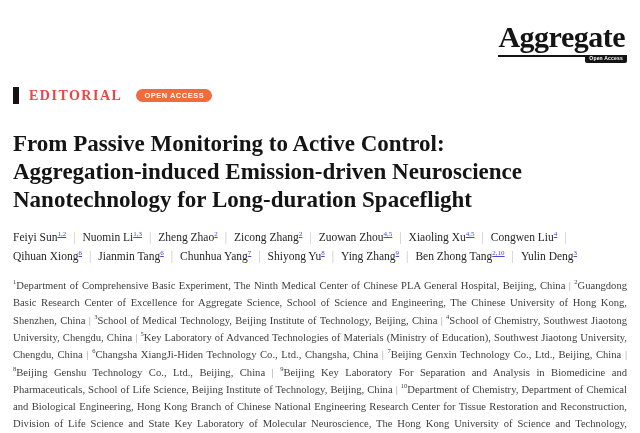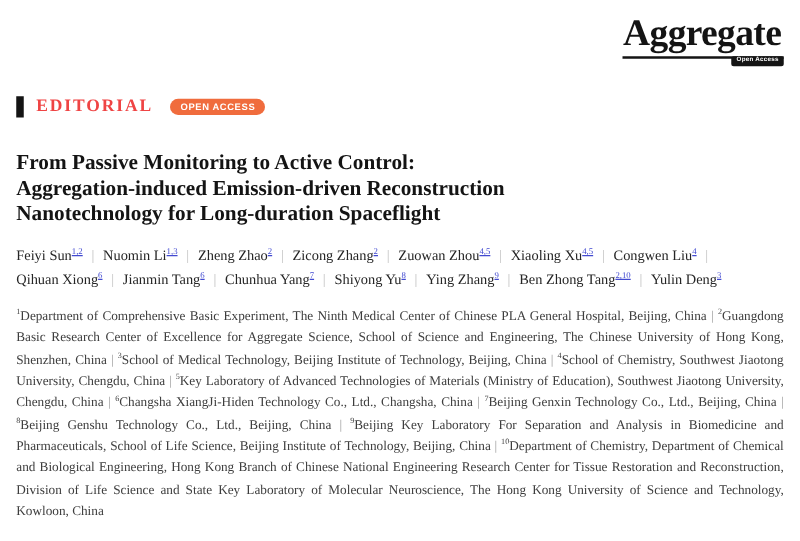--- a/index.html
+++ b/index.html
@@ -6,21 +6,21 @@
   html, body { background: #ffffff; }
   body {
     width: 640px; height: 433px;
     font-family: "Liberation Serif", "DejaVu Serif", serif;
     color: #1a1a1a;
     overflow: hidden;
   }
   .page { padding: 10px 13px 0 13px; position: relative; }
 
   
-  .masthead { text-align: right; height: 48px; margin-top: 2px; }
+  .masthead { text-align: right; height: 48px; margin-top: 12px; }
   .logo {
     display: inline-block; position: relative;
     font-weight: 900; font-size: 30px; letter-spacing: -0.5px;
     line-height: 1; color: #141414;
     border-bottom: 2.5px solid #141414; padding-bottom: 3px;
     padding-right: 2px;
   }
   .logo-badge {
     position: absolute; right: 0; top: 100%; margin-top: 0px;
     background: #141414; color: #ffffff;
@@ -36,21 +36,21 @@
     font-weight: 700; font-size: 14px; letter-spacing: 1.5px; color: #ef4444;
   }
   .oa-pill {
     margin-left: 14px; background: #F06C3D; color: #ffffff;
     font-family: "Liberation Sans", sans-serif;
     font-size: 7.5px; font-weight: 700; letter-spacing: 0.5px;
     padding: 3px 8px 3px 8px; border-radius: 9px; line-height: 1;
   }
 
   
-  .title { margin-top: 26px; font-size: 17px; font-weight: 700; line-height: 1.22; color: #141414; }
+  .title { margin-top: 26px; font-size: 23px; font-weight: 700; line-height: 1.22; color: #141414; }
 
   
   .authors { margin-top: 14px; font-size: 11.5px; line-height: 1.65; color: #252525; }
   .author { display: inline-block; white-space: nowrap; }
   .author sup { font-size: 7px; color: #4149D0; line-height: 0; text-decoration: underline; }
   .authors .sep { color: #c2c2c2; margin: 0 7px; }
 
   
   .affiliations {
     margin-top: 11px; font-size: 10.6px; line-height: 17.3px;
@@ -72,21 +72,21 @@
   </header>
 
   <div class="type-row">
     <span class="type-bar"></span>
     <span class="type-label">EDITORIAL</span>
     <span class="oa-pill">OPEN ACCESS</span>
   </div>
 
   <h1 class="title">
     <div>From Passive Monitoring to Active Control:</div>
-    <div>Aggregation-induced Emission-driven Reconstruction</div>
+    <div>Aggregation-induced Emission-driven Neuroscience</div>
     <div>Nanotechnology for Long-duration Spaceflight</div>
   </h1>
 
   <div class="authors"><span class="author"><span>Feiyi Sun</span><sup>1,2</sup></span><span class="sep">|</span><span class="author"><span>Nuomin Li</span><sup>1,3</sup></span><span class="sep">|</span><span class="author"><span>Zheng Zhao</span><sup>2</sup></span><span class="sep">|</span><span class="author"><span>Zicong Zhang</span><sup>2</sup></span><span class="sep">|</span><span class="author"><span>Zuowan Zhou</span><sup>4,5</sup></span><span class="sep">|</span><span class="author"><span>Xiaoling Xu</span><sup>4,5</sup></span><span class="sep">|</span><span class="author"><span>Congwen Liu</span><sup>4</sup></span><span class="sep">|</span><span class="author"><span>Qihuan Xiong</span><sup>6</sup></span><span class="sep">|</span><span class="author"><span>Jianmin Tang</span><sup>6</sup></span><span class="sep">|</span><span class="author"><span>Chunhua Yang</span><sup>7</sup></span><span class="sep">|</span><span class="author"><span>Shiyong Yu</span><sup>8</sup></span><span class="sep">|</span><span class="author"><span>Ying Zhang</span><sup>9</sup></span><span class="sep">|</span><span class="author"><span>Ben Zhong Tang</span><sup>2,10</sup></span><span class="sep">|</span><span class="author"><span>Yulin Deng</span><sup>3</sup></span></div>
 
   <p class="affiliations"><sup>1</sup><span>Department of Comprehensive Basic Experiment, The Ninth Medical Center of Chinese PLA General Hospital, Beijing, China</span> <span class="psep">|</span> <sup>2</sup><span>Guangdong Basic Research Center of Excellence for Aggregate Science, School of Science and Engineering, The Chinese University of Hong Kong, Shenzhen, China</span> <span class="psep">|</span> <sup>3</sup><span>School of Medical Technology, Beijing Institute of Technology, Beijing, China</span> <span class="psep">|</span> <sup>4</sup><span>School of Chemistry, Southwest Jiaotong University, Chengdu, China</span> <span class="psep">|</span> <sup>5</sup><span>Key Laboratory of Advanced Technologies of Materials (Ministry of Education), Southwest Jiaotong University, Chengdu, China</span> <span class="psep">|</span> <sup>6</sup><span>Changsha XiangJi-Hiden Technology Co., Ltd., Changsha, China</span> <span class="psep">|</span> <sup>7</sup><span>Beijing Genxin Technology Co., Ltd., Beijing, China</span> <span class="psep">|</span> <sup>8</sup><span>Beijing Genshu Technology Co., Ltd., Beijing, China</span> <span class="psep">|</span> <sup>9</sup><span>Beijing Key Laboratory For Separation and Analysis in Biomedicine and Pharmaceuticals, School of Life Science, Beijing Institute of Technology, Beijing, China</span> <span class="psep">|</span> <sup>10</sup><span>Department of Chemistry, Department of Chemical and Biological Engineering, Hong Kong Branch of Chinese National Engineering Research Center for Tissue Restoration and Reconstruction, Division of Life Science and State Key Laboratory of Molecular Neuroscience, The Hong Kong University of Science and Technology, Kowloon, China</span></p>
 
 </div>
 
 </body></html>

